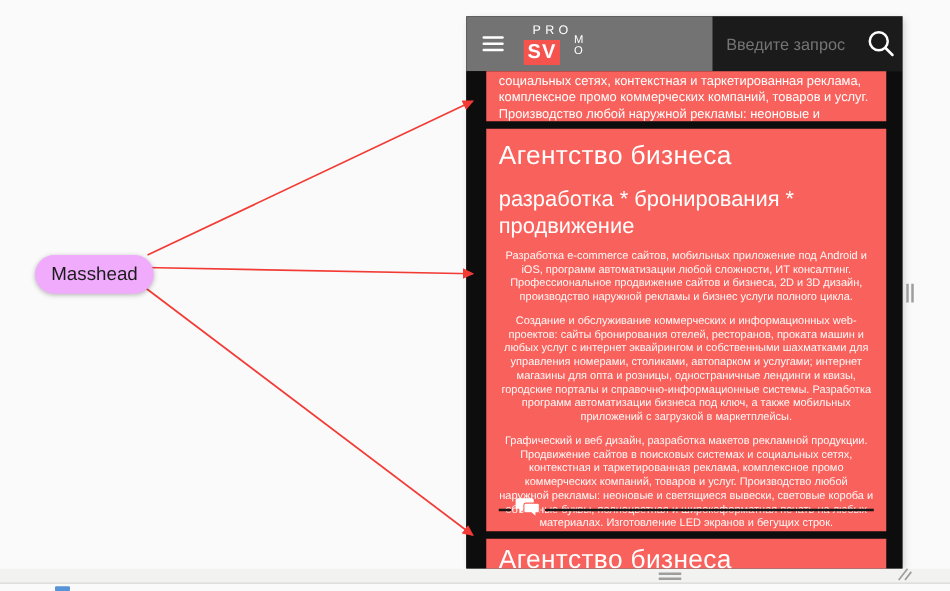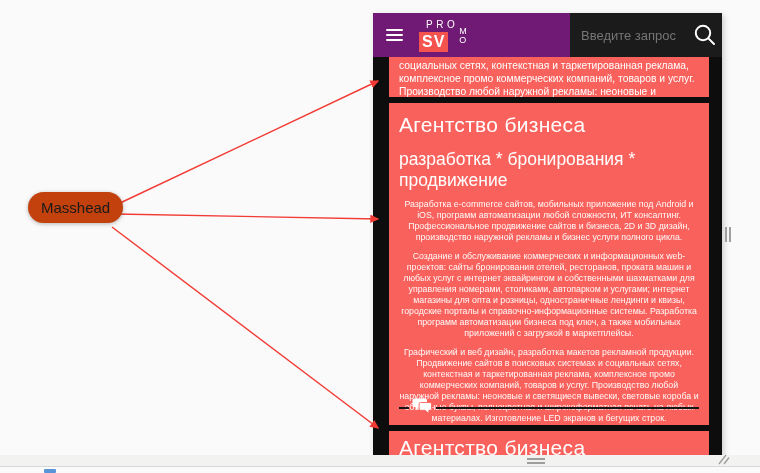--- a/index.html
+++ b/index.html
@@ -10,36 +10,36 @@
     background: #fafafa;
     font-family: "Liberation Sans", sans-serif;
   }
 
   
   #arrows {
     position:absolute; left:0; top:0; width:760px; height:473px;
     pointer-events:none; z-index:5;
   }
   .ann-label {
-    position:absolute; left:28px; top:192px; z-index:6;
-    background:#c2410c; color:#1b1b1b;
+    position:absolute; left:28px; top:204px; z-index:6;
+    background:#f0abfc; color:#1b1b1b;
     font-size:15px; line-height:15px;
     padding:8px 13px; border-radius:17px;
     box-shadow:0 1px 4px rgba(0,0,0,.28);
   }
 
   
   .device {
     position:absolute; left:373px; top:13px;
     width:349px; height:442px;
     background:#0d0d0d;
     box-shadow:2px 2px 6px rgba(0,0,0,.18);
     overflow:hidden;
   }
-  .app-header { display:flex; align-items:center; height:44px; background:#701a75; }
+  .app-header { display:flex; align-items:center; height:44px; background:#737373; }
   .hamburger { margin-left:13px; width:17px; cursor:pointer; }
   .hamburger i { display:block; height:2px; background:#fff; margin:3px 0; border-radius:1px; }
 
   .logo { display:flex; margin-left:16px; align-items:center; cursor:pointer; }
   .logo-col1 { display:flex; flex-direction:column; align-items:flex-start; }
   .logo-top { color:#fff; font-size:10px; letter-spacing:3.5px; margin-left:7px; }
   .logo-box { background:#f4534e; color:#fff; font-size:16px; font-weight:bold;
               padding:1px 3px; margin-top:2px; letter-spacing:1px; }
   .logo-col2 { display:flex; flex-direction:column; color:#fff; font-size:9px;
                line-height:9px; margin-left:1px; margin-top:2px; }

